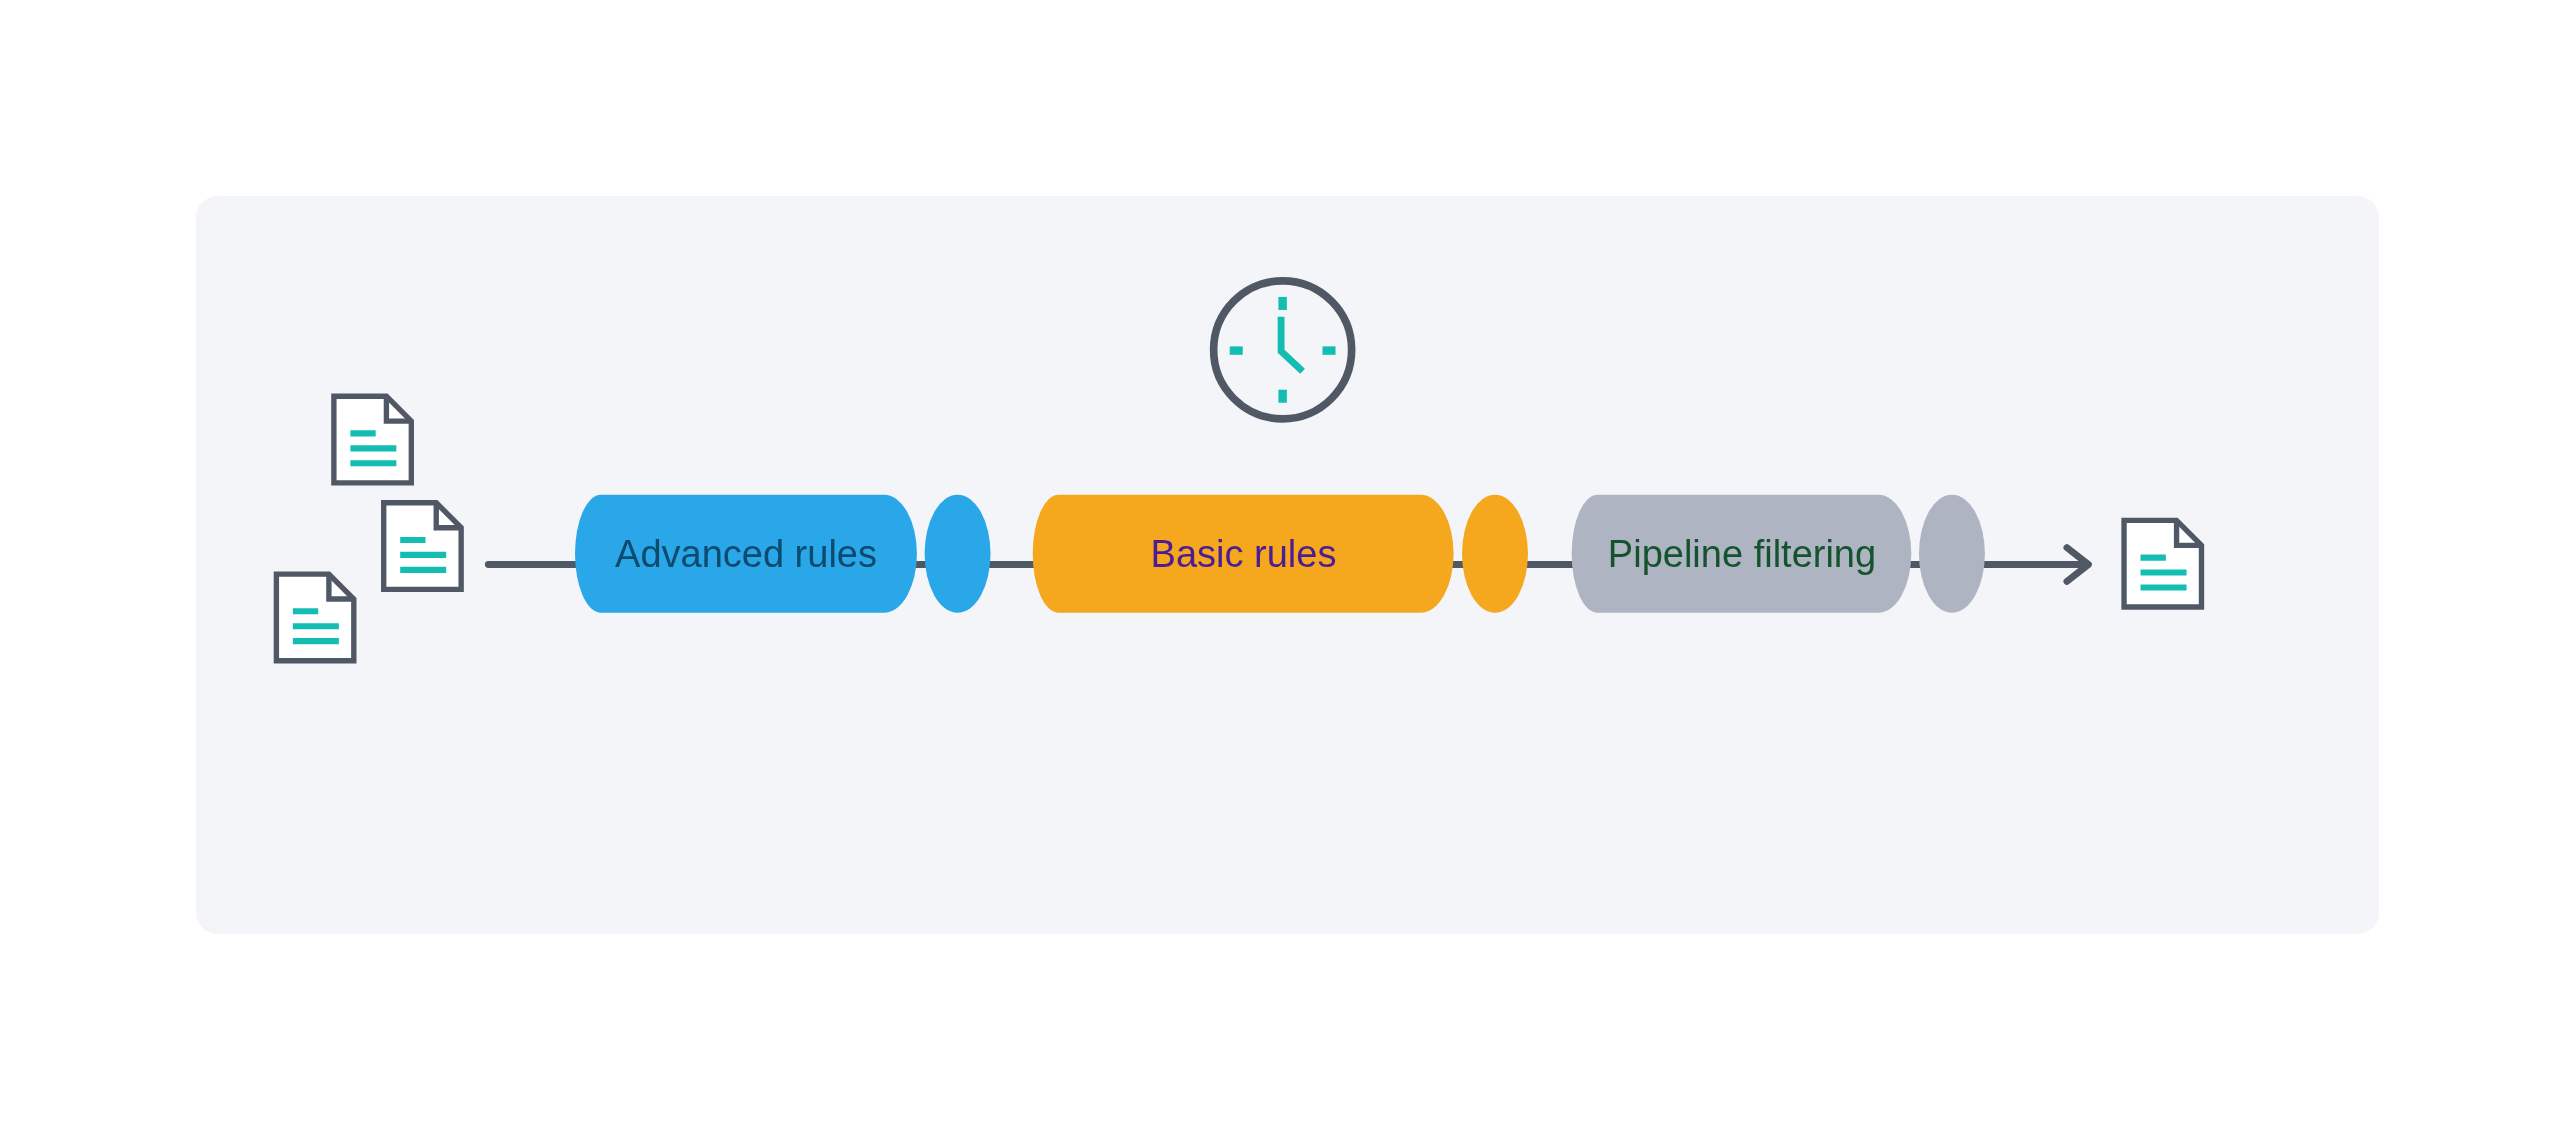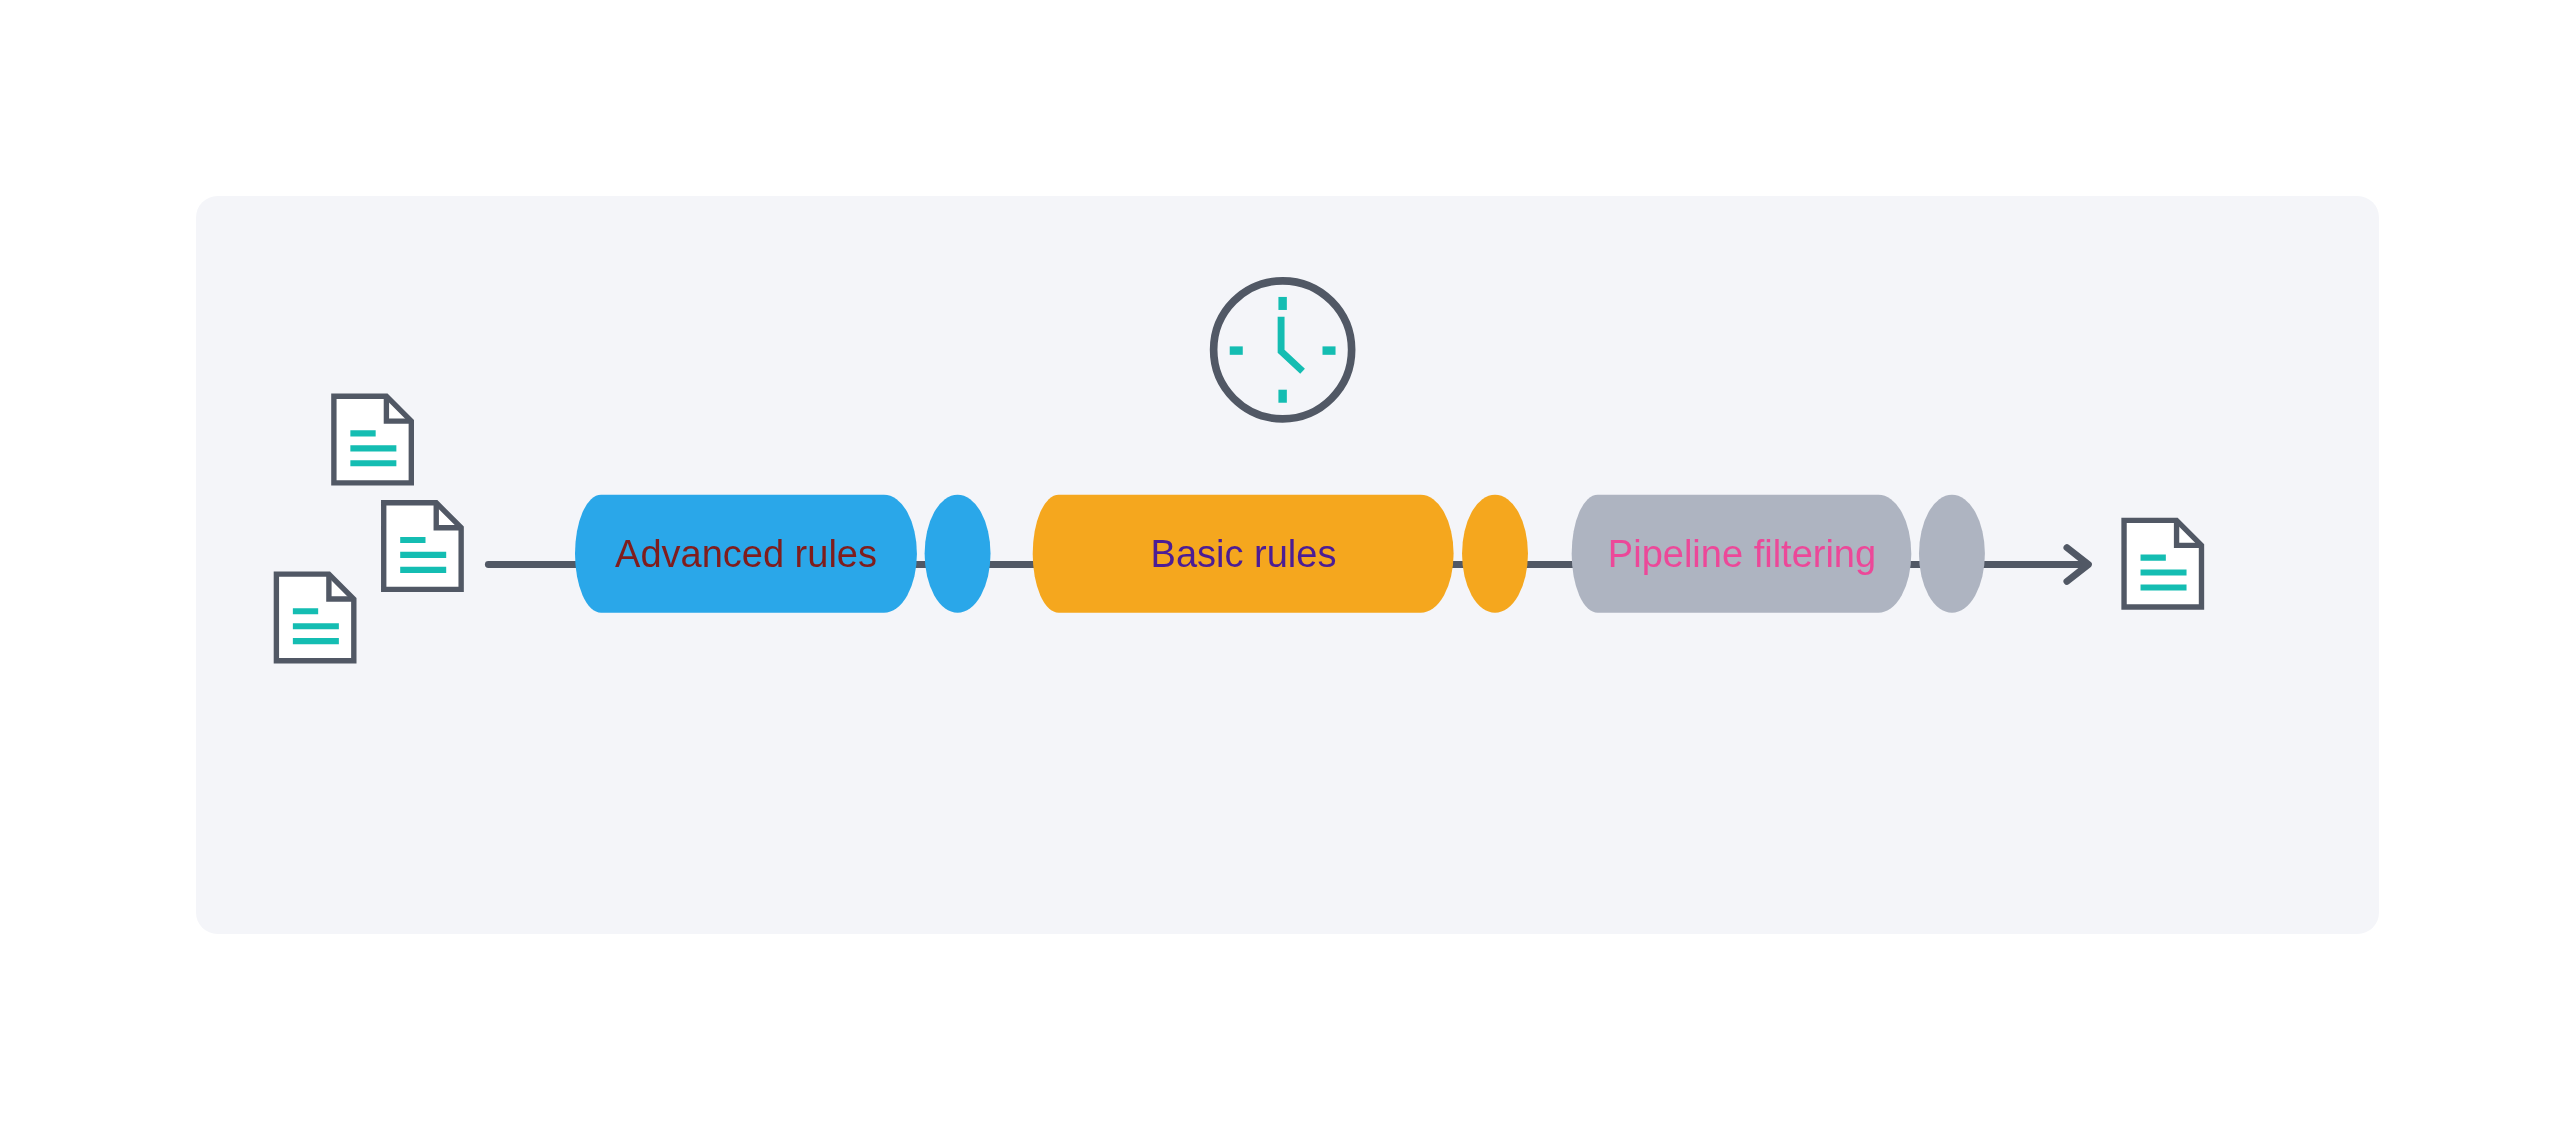--- a/index.html
+++ b/index.html
@@ -133,18 +133,18 @@
     <path class="clock-hands" d="M 1671 413 L 1671 458 L 1699 484"></path>
   </g>
 
   <use href="#doc-icon" x="432" y="513"></use>
   <use href="#doc-icon" x="497" y="652"></use>
   <use href="#doc-icon" x="357" y="745"></use>
 
   <use href="#doc-icon" x="2767" y="675"></use>
 </svg>
 
-<div class="stage-label label-advanced" style="color: #7f1d1d;">Advanced rules</div>
+<div class="stage-label label-advanced" style="color: #0c4a6e;">Advanced rules</div>
 
 <div class="stage-label label-basic" style="color: #4c1d95;">Basic rules</div>
 
-<div class="stage-label label-pipeline" style="color: #ec4899;">Pipeline filtering</div>
+<div class="stage-label label-pipeline" style="color: #14532d;">Pipeline filtering</div>
 
 
 </body></html>

